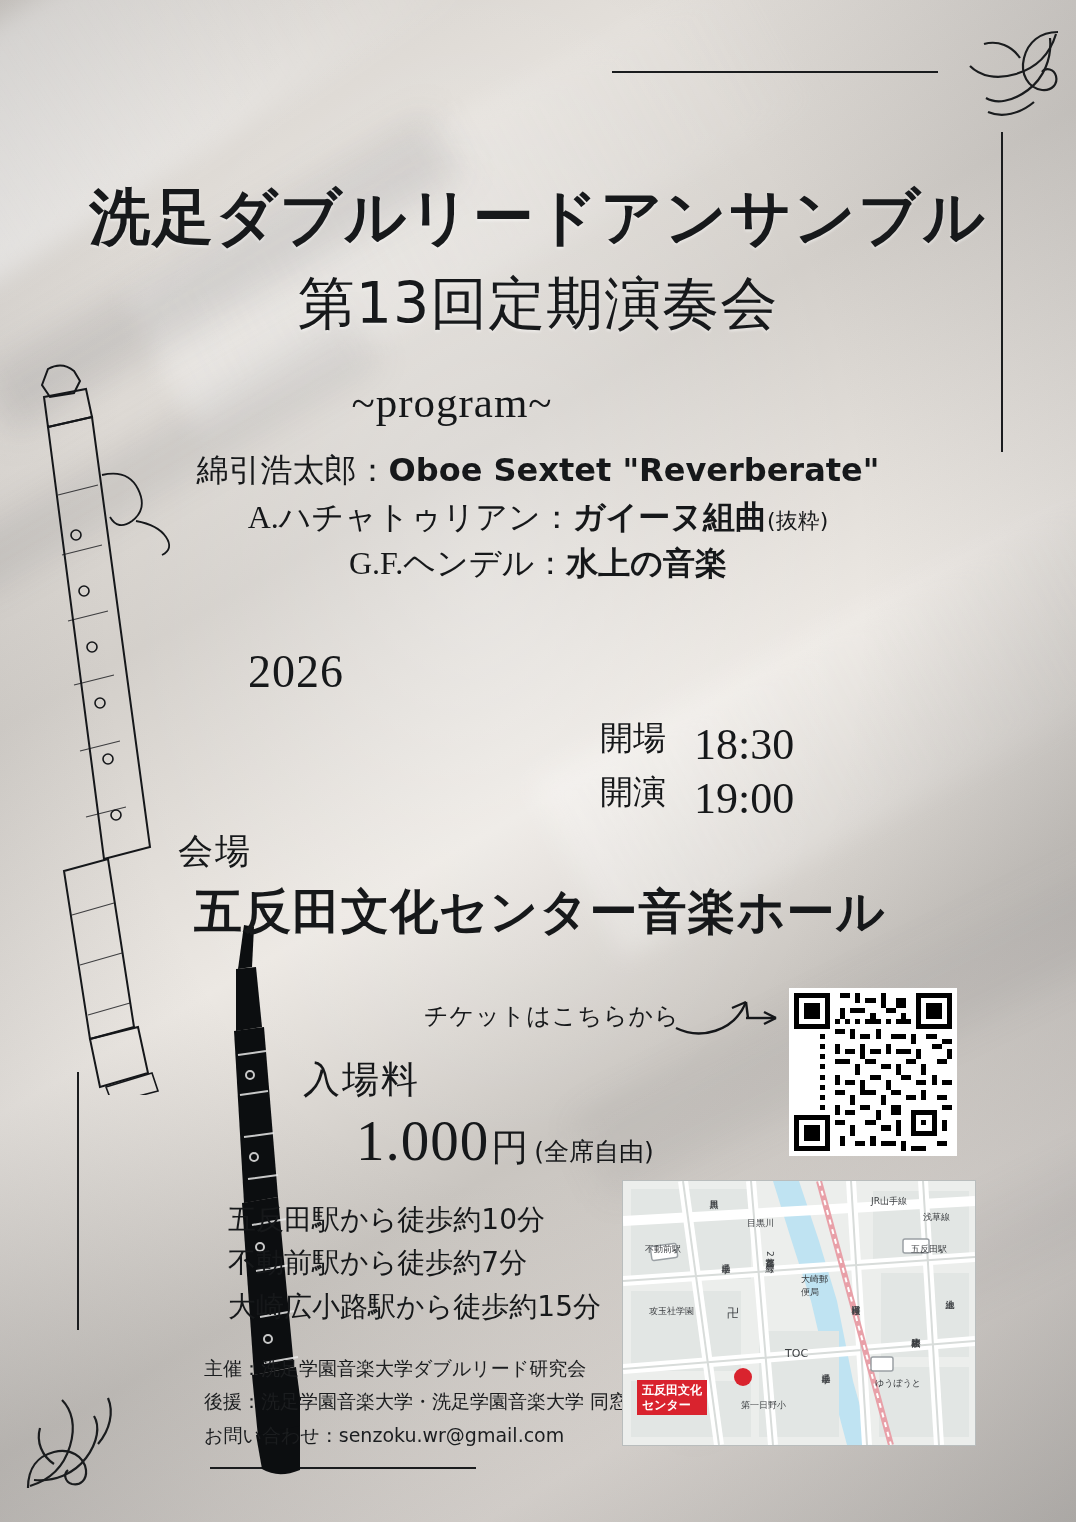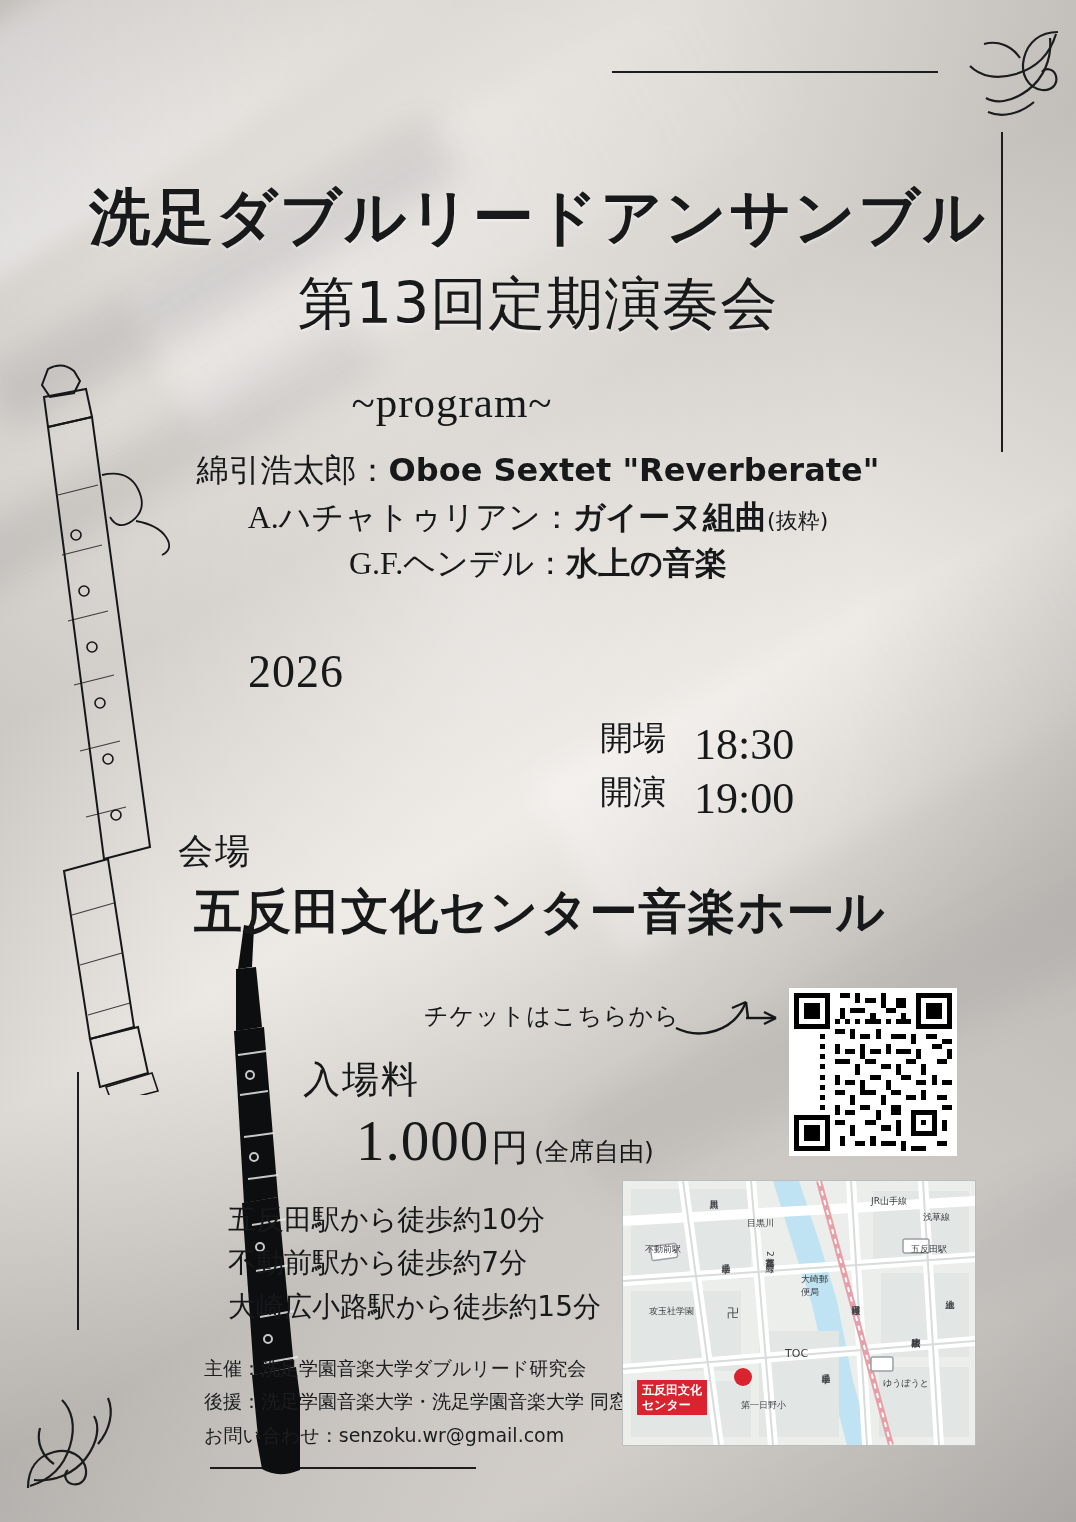--- a/index.html
+++ b/index.html
@@ -565,19 +565,19 @@
     <span class="map-txt" style="left:288px; top:62px;">五反田駅</span>
     <span class="map-txt" style="left:22px; top:62px;">不動前駅</span>
     <span class="map-txt v" style="left:96px; top:76px;">山手通り</span>
     <span class="map-txt v" style="left:140px; top:70px;">首都高速2号線</span>
     <span class="map-txt" style="left:178px; top:92px; width:30px; white-space:normal;">大崎郵便局</span>
     <span class="map-txt v" style="left:226px; top:118px;">桜田通り</span>
     <span class="map-txt" style="left:26px; top:124px;">攻玉社学園</span>
     <span class="map-txt" style="left:104px; top:124px; font-size:12px;">卍</span>
     <span class="map-txt" style="left:162px; top:166px; font-size:11px;">TOC</span>
     <span class="map-txt" style="left:118px; top:218px;">第一日野小</span>
-    <span class="map-txt" style="left:260px; top:196px;">ゆうぽうと</span>
+    <span class="map-txt" style="left:252px; top:196px;">ゆうぽうと</span>
     <span class="map-txt v" style="left:286px; top:150px;">大崎広小路駅</span>
     <span class="map-txt v" style="left:320px; top:112px;">池上線</span>
     <span class="map-txt v" style="left:196px; top:186px;">山手通り</span>
   </div>
 
 </div>
 
 </body></html>

